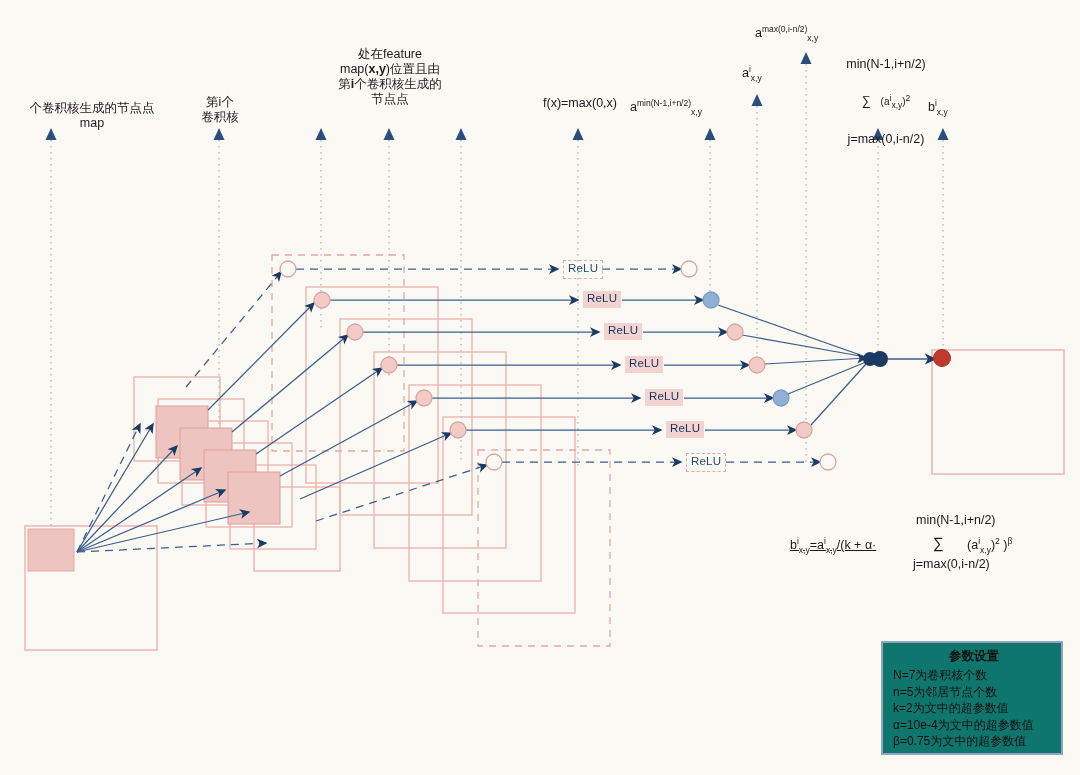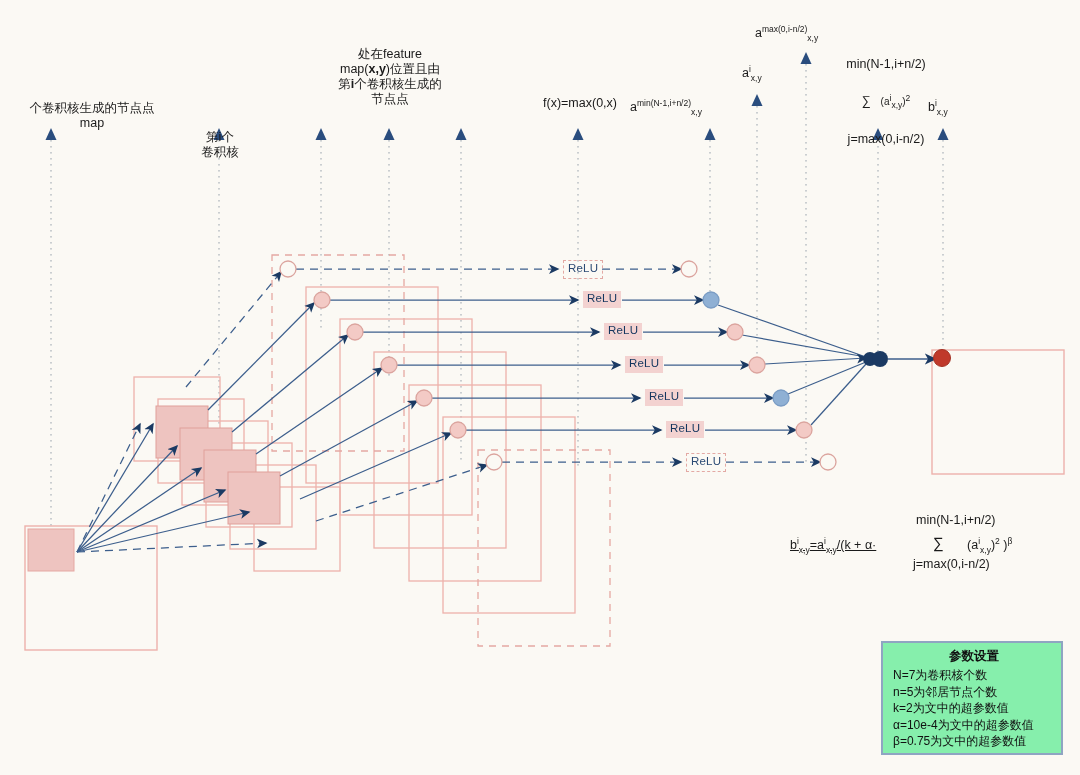--- a/index.html
+++ b/index.html
@@ -39,21 +39,21 @@
   .formula{
     position:absolute;
     font-size:12.5px;
     color:#1a1a1a;
     white-space:nowrap;
   }
   #param-box{
     position:absolute;
     left:881px;top:641px;width:182px;height:114px;
     border:2px solid #8fa5c2;
-    background:#86efac;
+    background:#0f766e;
     box-sizing:border-box;
     padding:5px 6px 0 10px;
   }
   #param-box .title{
     font-size:12.5px;font-weight:bold;text-align:center;color:#111;margin-bottom:2px;
   }
   #param-box .row{font-size:12px;color:#111;line-height:16.5px;white-space:nowrap;}
 </style>
 </head>
 <body>
@@ -218,21 +218,21 @@
 
     <g>
       <circle cx="870" cy="359" r="7" fill="#1b3a63"></circle>
       <circle cx="880" cy="359" r="8" fill="#1b3a63"></circle>
     </g>
     <circle cx="942" cy="358" r="8.5" fill="#c0392b" stroke="#a33224" stroke-width="1"></circle>
   </svg>
 
   <div class="lbl" style="left:22px;top:101px;width:140px;">个卷积核生成的节点点 map</div>
 
-  <div class="lbl" style="left:189px;top:95px;width:62px;margin-top:35px;">第i个
+  <div class="lbl" style="left:189px;top:95px;width:62px;">第i个
 卷积核</div>
 
 
   <div class="lbl" style="left:336px;top:47px;width:108px;">处在feature map(<b>x,y</b>)位置且由第<b>i</b>个卷积核生成的节点点</div>
 
 
   <div class="lbl" style="left:528px;top:96px;width:104px;">f(x)=max(0,x)</div>
 
   <div class="lbl" style="left:630px;top:96px;width:140px;text-align:left;">a<span class="sup">min(N-1,i+n/2)</span><span class="sub">x,y</span></div>
 

